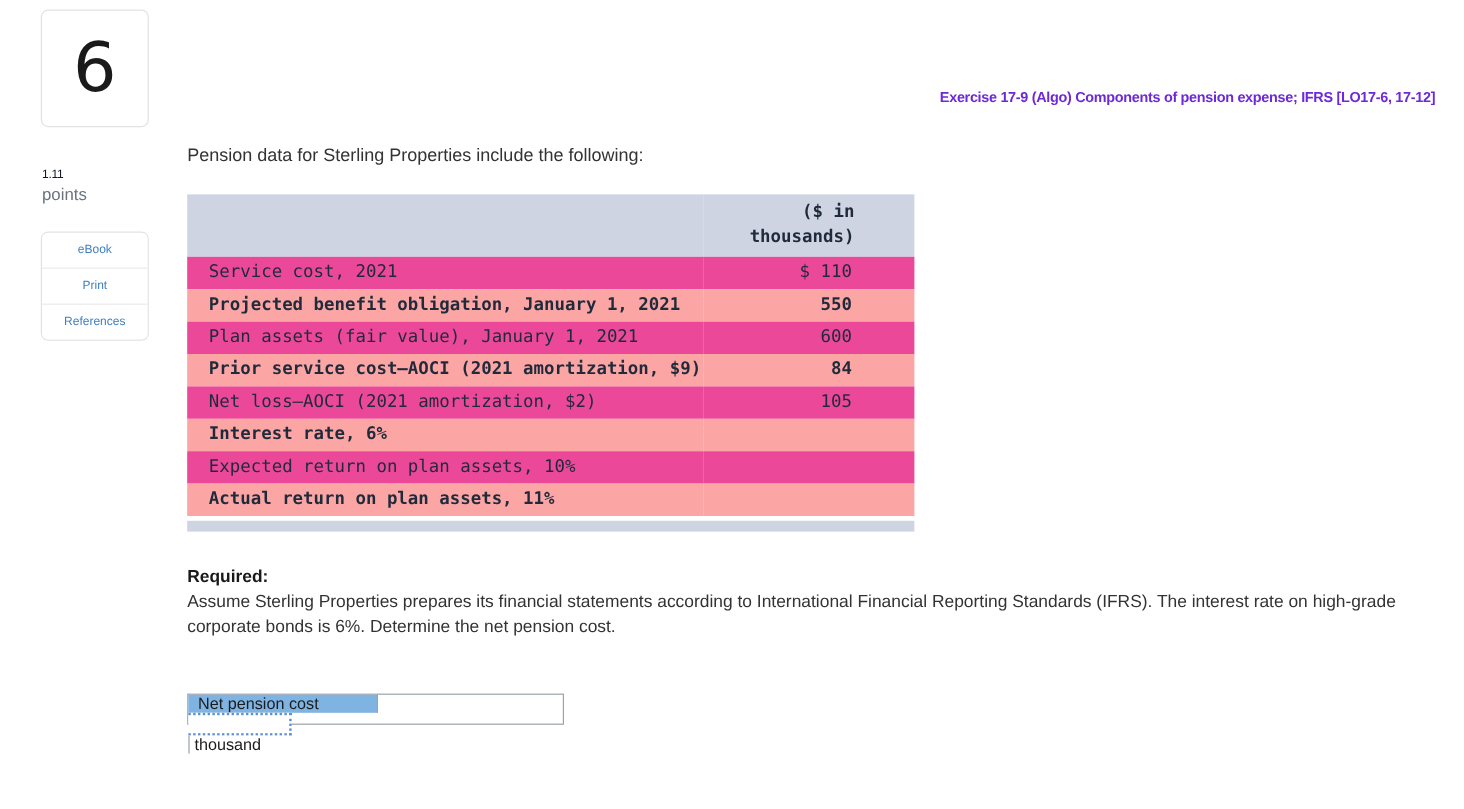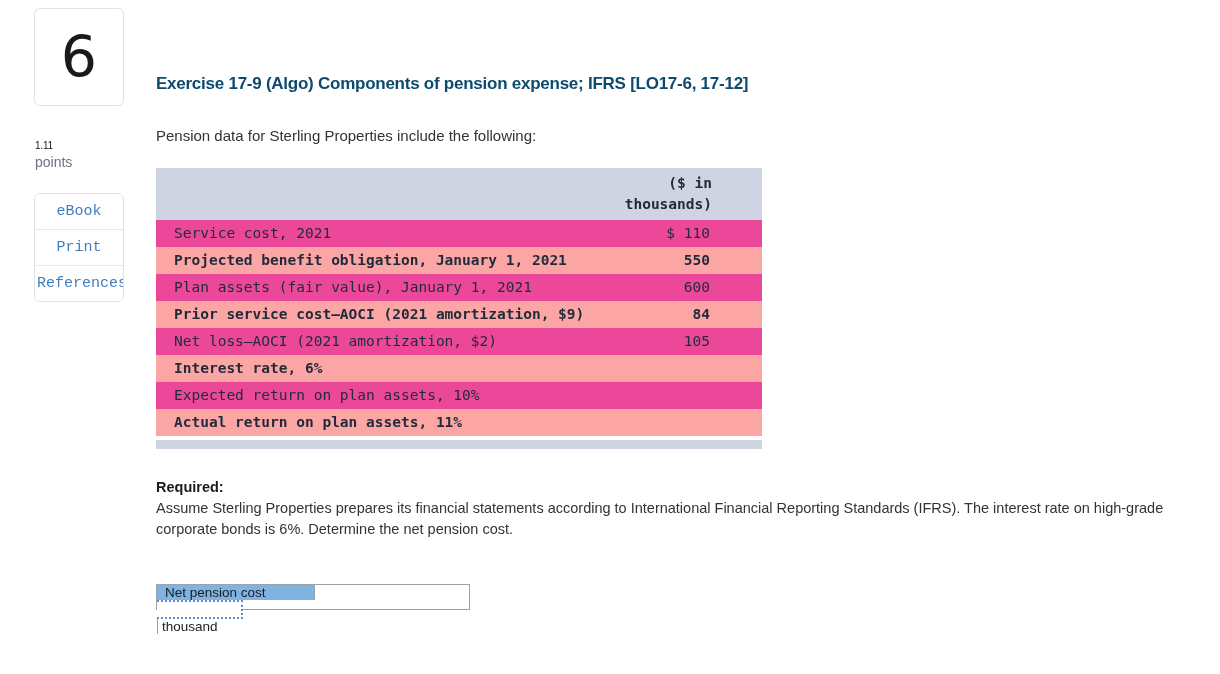--- a/index.html
+++ b/index.html
@@ -59,45 +59,46 @@
     margin-top: 22px;
     width: 90px;
     border: 1px solid #e2e2e2;
     border-radius: 6px;
     overflow: hidden;
     background: #ffffff;
   }
   .tool-btn {
     display: block;
     width: 100%;
-    font-size: 15px;
+    font-size: 10px;
     color: #3f7fc1;
     padding: 9px 2px;
     background: #ffffff;
     border: none;
     border-bottom: 1px solid #e8e8e8;
     cursor: pointer;
-    font-family: Liberation Mono, monospace;
+    font-family: Liberation Sans, sans-serif;
   }
   .tool-btn:last-child { border-bottom: none; }
 
   
   .main {
     position: absolute;
     left: 156px;
     top: 0;
     width: 1040px;
   }
   .ex-title {
     margin-top: 74px;
-    font-size: 17px;
+    font-size: 12px;
     font-weight: bold;
-    color: #0c4a6e;
+    color: #6d28d9;
     letter-spacing: -0.25px;
     line-height: 1.2;
+    text-align: right;
   }
   .intro {
     margin-top: 32px;
     font-size: 15px;
     color: #333333;
     line-height: 1.3;
   }
 
   
   .data-table {

